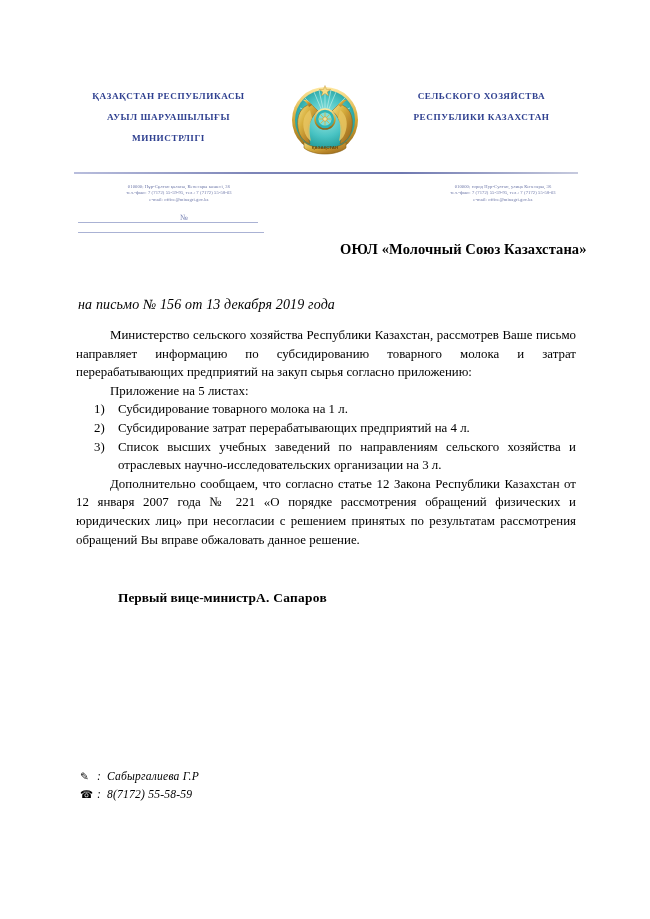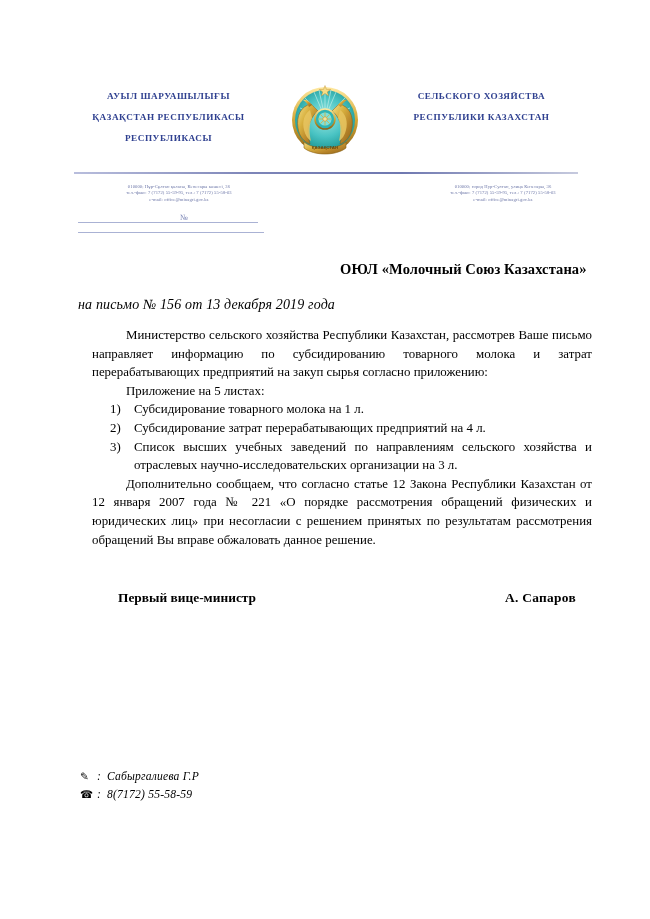--- a/index.html
+++ b/index.html
@@ -92,42 +92,42 @@
     left: 102px;
     top: -9px;
     font-size: 8px;
     color: #7a84b5;
   }
 
   
   .addressee {
     position: absolute;
     left: 340px;
-    top: 260px;
+    top: 240px;
     width: 290px;
     font-size: 14.5px;
     font-weight: bold;
     line-height: 18px;
     letter-spacing: 0.1px;
   }
 
   
   .onletter {
     position: absolute;
     left: 78px;
     top: 297px;
     font-style: italic;
     font-size: 14px;
     letter-spacing: 0.15px;
   }
 
   
   .body {
     position: absolute;
-    left: 92px;
+    left: 76px;
     top: 326px;
     width: 500px;
     font-size: 12.9px;
     line-height: 18.6px;
     text-align: justify;
     text-justify: inter-word;
   }
   .body p {
     margin: 0;
     text-indent: 34px;
@@ -155,21 +155,21 @@
     text-align: left;
   }
 
   
   .signature {
     position: absolute;
     left: 76px;
     top: 590px;
     width: 512px;
     display: flex;
-    justify-content: space-between;
+    justify-content: flex-start;
     font-size: 13.4px;
     font-weight: bold;
   }
   .sig-title { margin-left: 42px; }
   .sig-name  { margin-right: 12px; letter-spacing: 0.3px; }
 
   
   .footer {
     position: absolute;
     left: 80px;
@@ -189,23 +189,23 @@
   .foot-val { letter-spacing: 0.2px; }
 </style>
 </head>
 <body>
 
 <div class="page">
 
   <div class="letterhead">
 
     <div class="lh-col left">
+      <span class="lh-line">ҚАЗАҚСТАН РЕСПУБЛИКАСЫ</span>
       <span class="lh-line">АУЫЛ ШАРУАШЫЛЫҒЫ</span>
-      <span class="lh-line">ҚАЗАҚСТАН РЕСПУБЛИКАСЫ</span>
-      <span class="lh-line">РЕСПУБЛИКАСЫ</span>
+      <span class="lh-line">МИНИСТРЛІГІ</span>
     </div>
 
     <div class="emblem-wrap">
       <svg class="emblem" width="74" height="88" viewBox="0 0 74 88">
         <defs>
           <radialGradient id="gcore" cx="50%" cy="45%" r="60%">
             <stop offset="0%" stop-color="#9fe8e0"></stop>
             <stop offset="55%" stop-color="#49c3c3"></stop>
             <stop offset="100%" stop-color="#17918f"></stop>
           </radialGradient>

